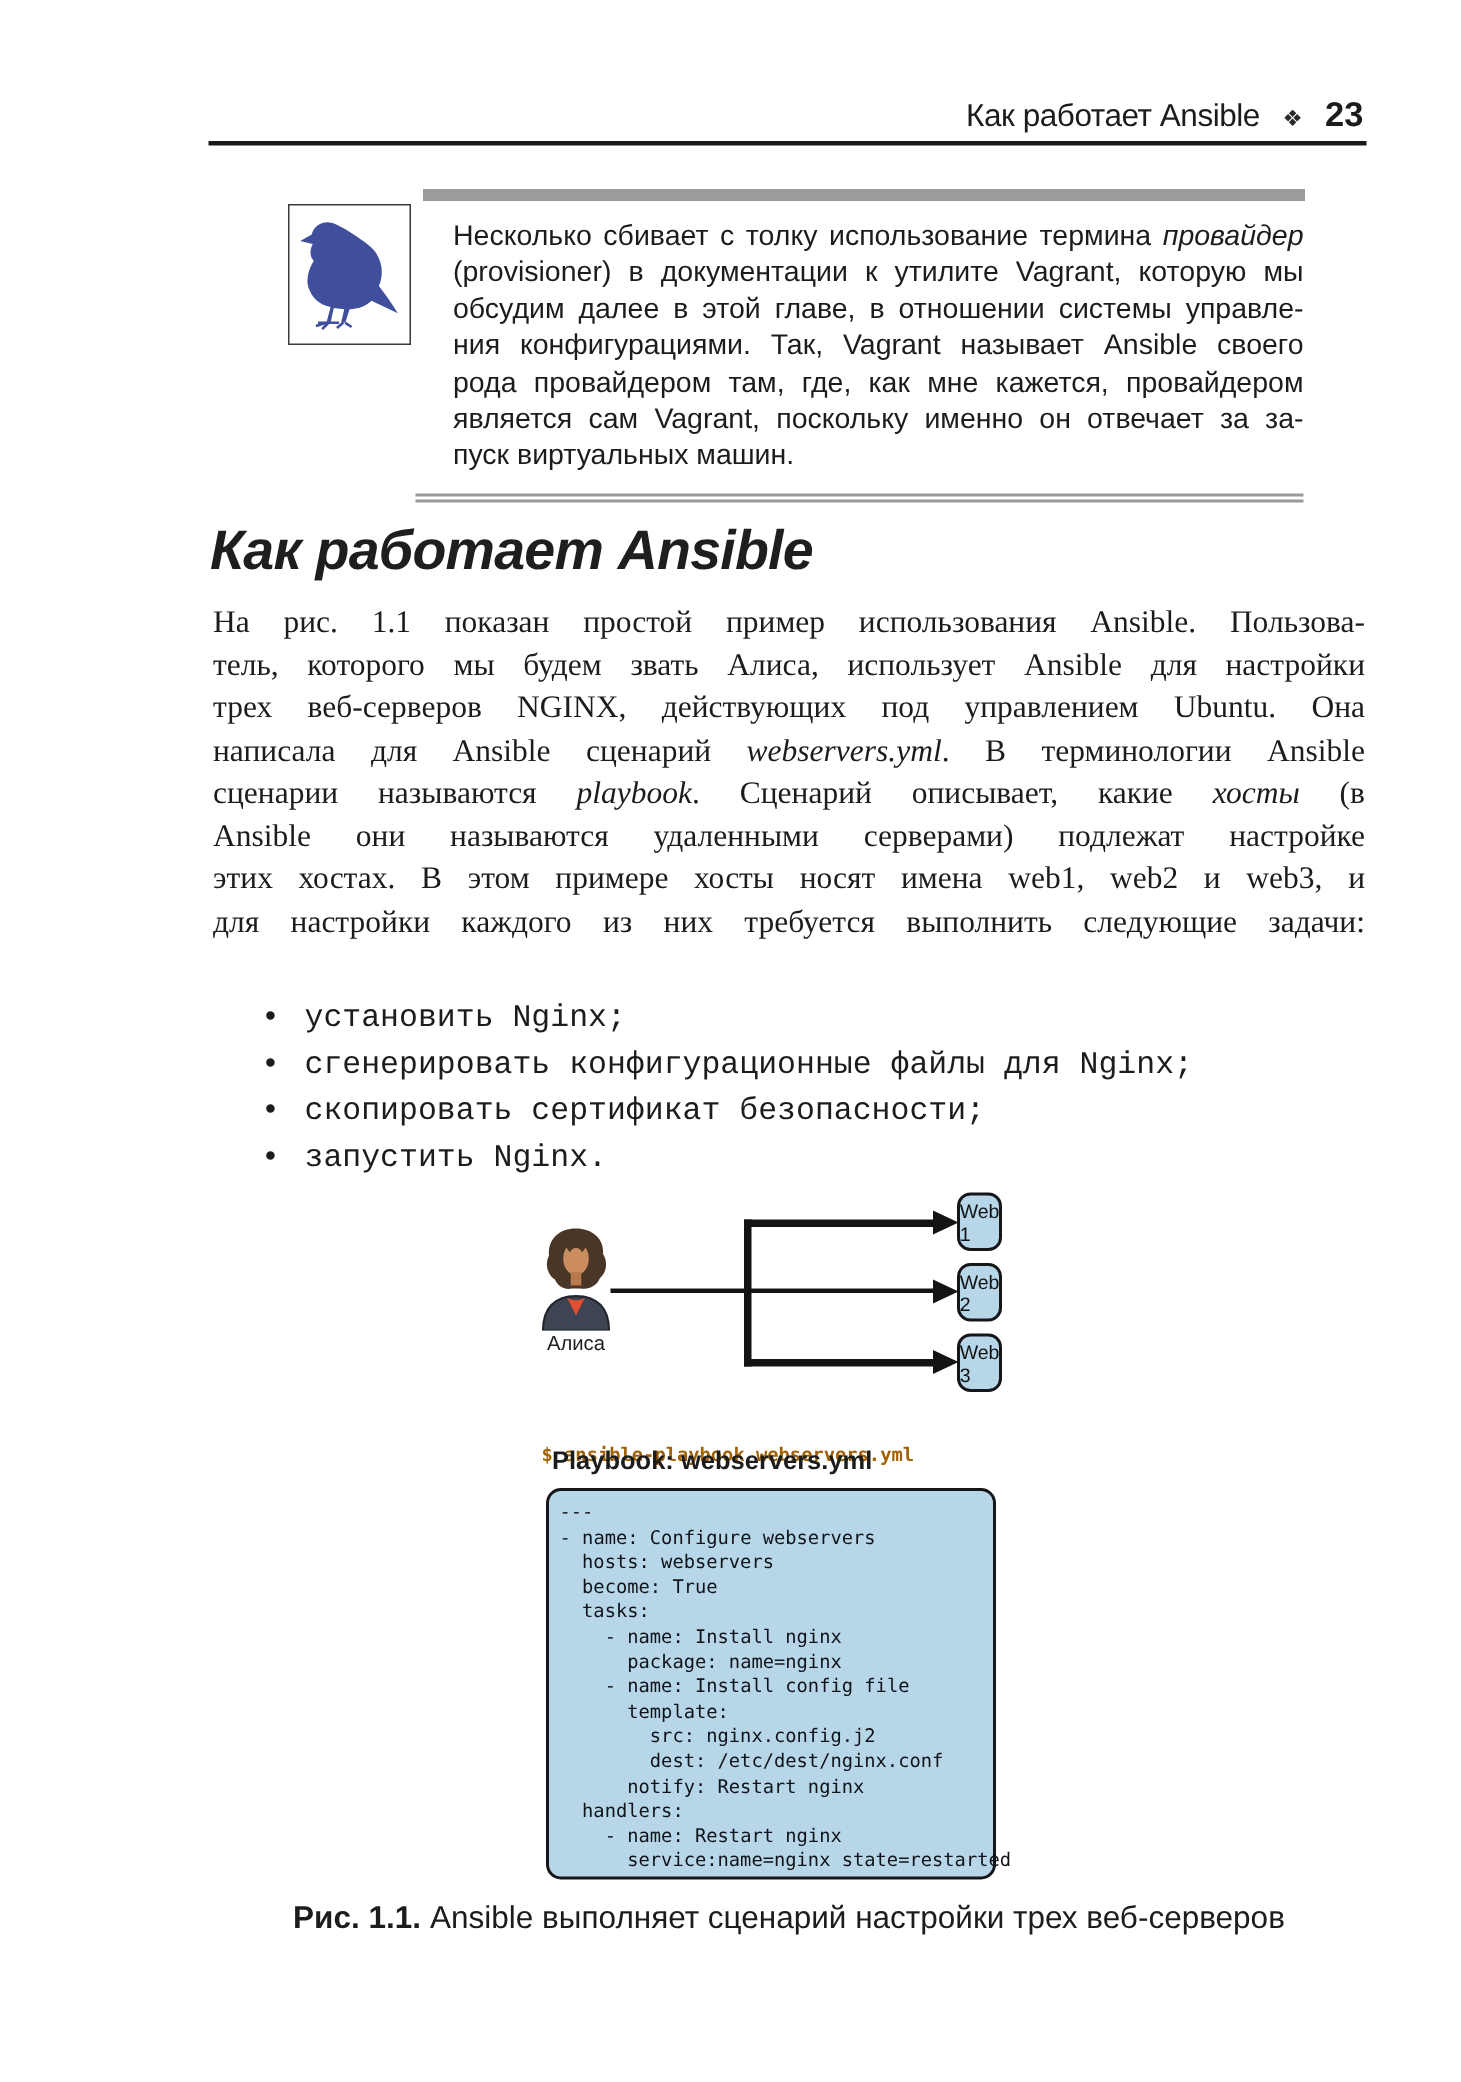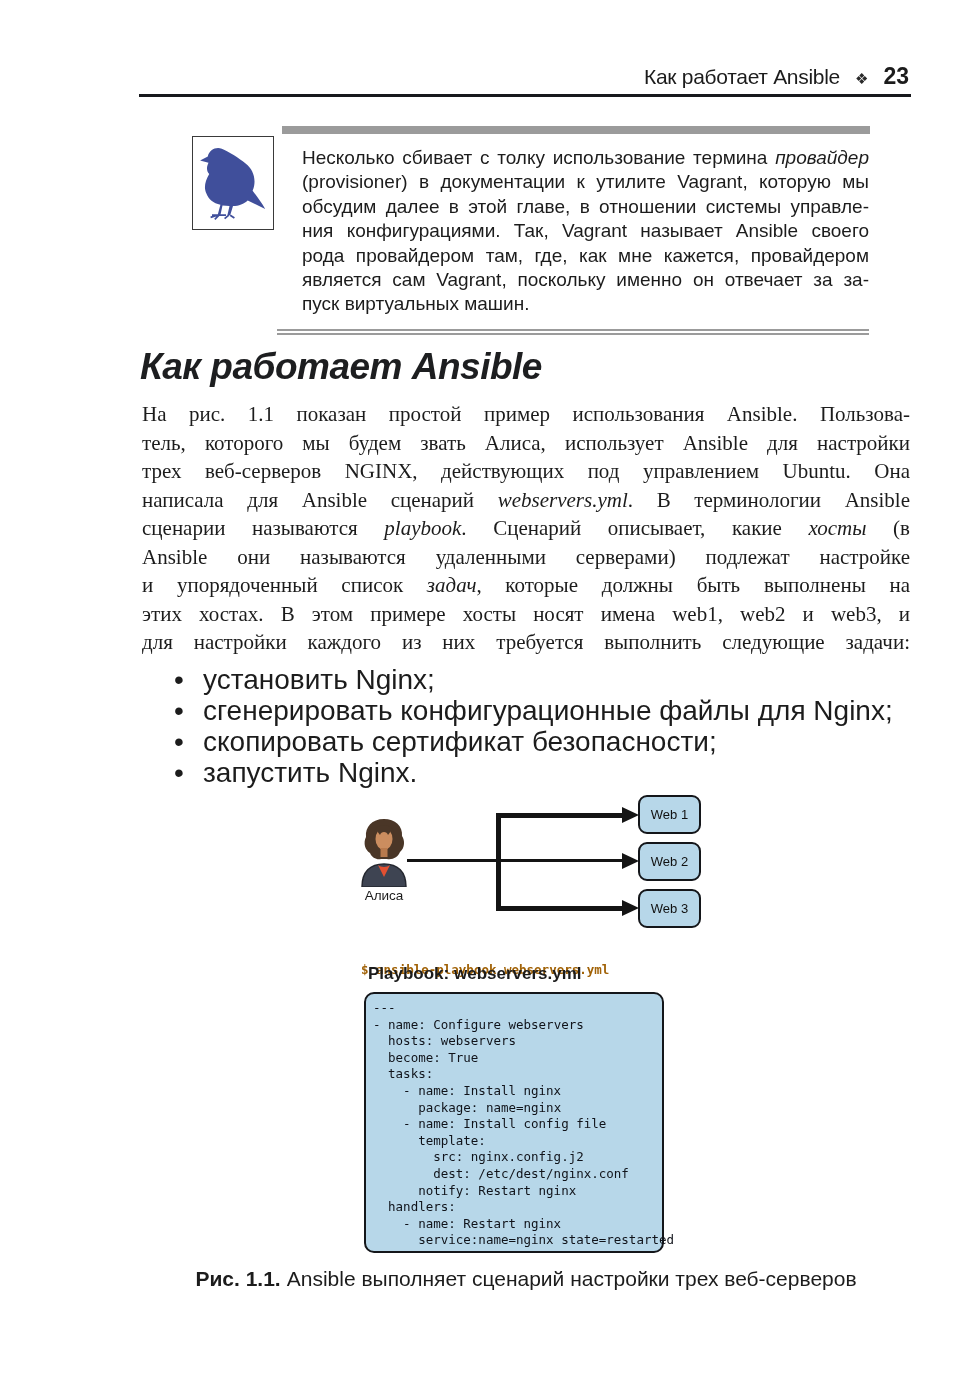--- a/index.html
+++ b/index.html
@@ -27,34 +27,34 @@
   .bd { font-weight:normal; }
   .note-end { position:absolute; left:253px; top:329px; width:592px; height:2px;
               border-top:2px solid var(--gray); border-bottom:2px solid var(--gray); box-sizing:content-box; }
 
   
   .heading { position:absolute; left:116px; top:346px; margin:0; font-size:37px; font-style:italic;
              font-weight:bold; letter-spacing:-0.5px; color:#1d1e20; }
   .body-par { position:absolute; left:118px; top:400px; width:768px;
               font-family:"Liberation Serif", serif; font-size:21px; line-height:28.5px; }
   .bullets { position:absolute; left:150px; top:664px; margin:0; padding:0; list-style:none;
-             font-family:Liberation Sans, sans-serif; font-size:28px; line-height:31px; }
+             font-family:Liberation Mono, monospace; font-size:21px; line-height:31px; }
   .bullets .marker { display:inline-block; width:29px; }
 
   
   .fig { margin:0; }
   .avatar { position:absolute; left:336px; top:817px; width:48px; height:70px; }
   .alice-label { position:absolute; left:326px; top:888px; width:68px; text-align:center; font-size:13.5px; }
   .thin-line { position:absolute; left:383px; top:859px; width:216px; height:2.5px; background:#141414; }
   .vline { position:absolute; left:472px; top:813px; width:5px; height:98px; background:#141414; }
   .hline-top { position:absolute; left:472px; top:813px; width:127px; height:5px; background:#141414; }
   .hline-bot { position:absolute; left:472px; top:906px; width:127px; height:5px; background:#141414; }
   .arrowhead { position:absolute; left:598px; width:0; height:0;
                border-top:8px solid transparent; border-bottom:8px solid transparent; border-left:17px solid #141414; }
-  .server-box { position:absolute; left:614px; width:63px; height:39px; background:var(--panel-blue);
+  .server-box { position:absolute; left:614px; width:30px; height:39px; background:var(--panel-blue);
                 border:2.5px solid #14161a; border-radius:9px; display:flex; align-items:center;
                 justify-content:center; font-size:13px; color:#111; }
   .command { position:absolute; left:337px; top:962px; font-family:"DejaVu Sans Mono", monospace;
              font-size:12.5px; font-weight:bold; color:#a16207; }
   .pb-label { position:absolute; left:344px; top:964px; font-size:17px; font-weight:bold; }
   .code-box { position:absolute; left:340px; top:992px; width:300px; height:261px; background:var(--panel-blue);
               border:2.5px solid #14161a; border-radius:10px; padding:6px 0 0 7px;
               font-family:"DejaVu Sans Mono", monospace; font-size:12.5px; line-height:16.6px; color:#10131a; }
   .code-box > div { white-space:pre; }
   .caption { position:absolute; left:118px; top:1267px; width:768px; text-align:center; font-size:21px; }
@@ -95,21 +95,20 @@
   </section>
 
   <h1 class="heading">Как работает Ansible</h1>
   <div class="body-par" id="par-lines">
       <div><span>На рис. 1.1 показан простой пример использования Ansible. Пользова-</span></div>
       <div><span>тель, которого мы будем звать Алиса, использует Ansible для настройки</span></div>
       <div><span>трех веб-серверов NGINX, действующих под управлением Ubuntu. Она</span></div>
       <div><span>написала для Ansible сценарий </span><span class="it">webservers.yml</span><span>. В терминологии Ansible</span></div>
       <div><span>сценарии называются </span><span class="it">playbook</span><span>. Сценарий описывает, какие </span><span class="it">хосты</span><span> (в</span></div>
       <div><span>Ansible они называются удаленными серверами) подлежат настройке</span></div>
-      <div><span>и упорядоченный список </span><span class="it">задач</span><span>, которые должны быть выполнены на</span></div>
       <div><span>этих хостах. В этом примере хосты носят имена web1, web2 и web3, и</span></div>
       <div><span>для настройки каждого из них требуется выполнить следующие задачи:</span></div>
     </div>
   <ul class="bullets" id="bullets">
       <li><span class="marker">•</span><span>установить Nginx;</span></li>
       <li><span class="marker">•</span><span>сгенерировать конфигурационные файлы для Nginx;</span></li>
       <li><span class="marker">•</span><span>скопировать сертификат безопасности;</span></li>
       <li><span class="marker">•</span><span>запустить Nginx.</span></li>
     </ul>
 

